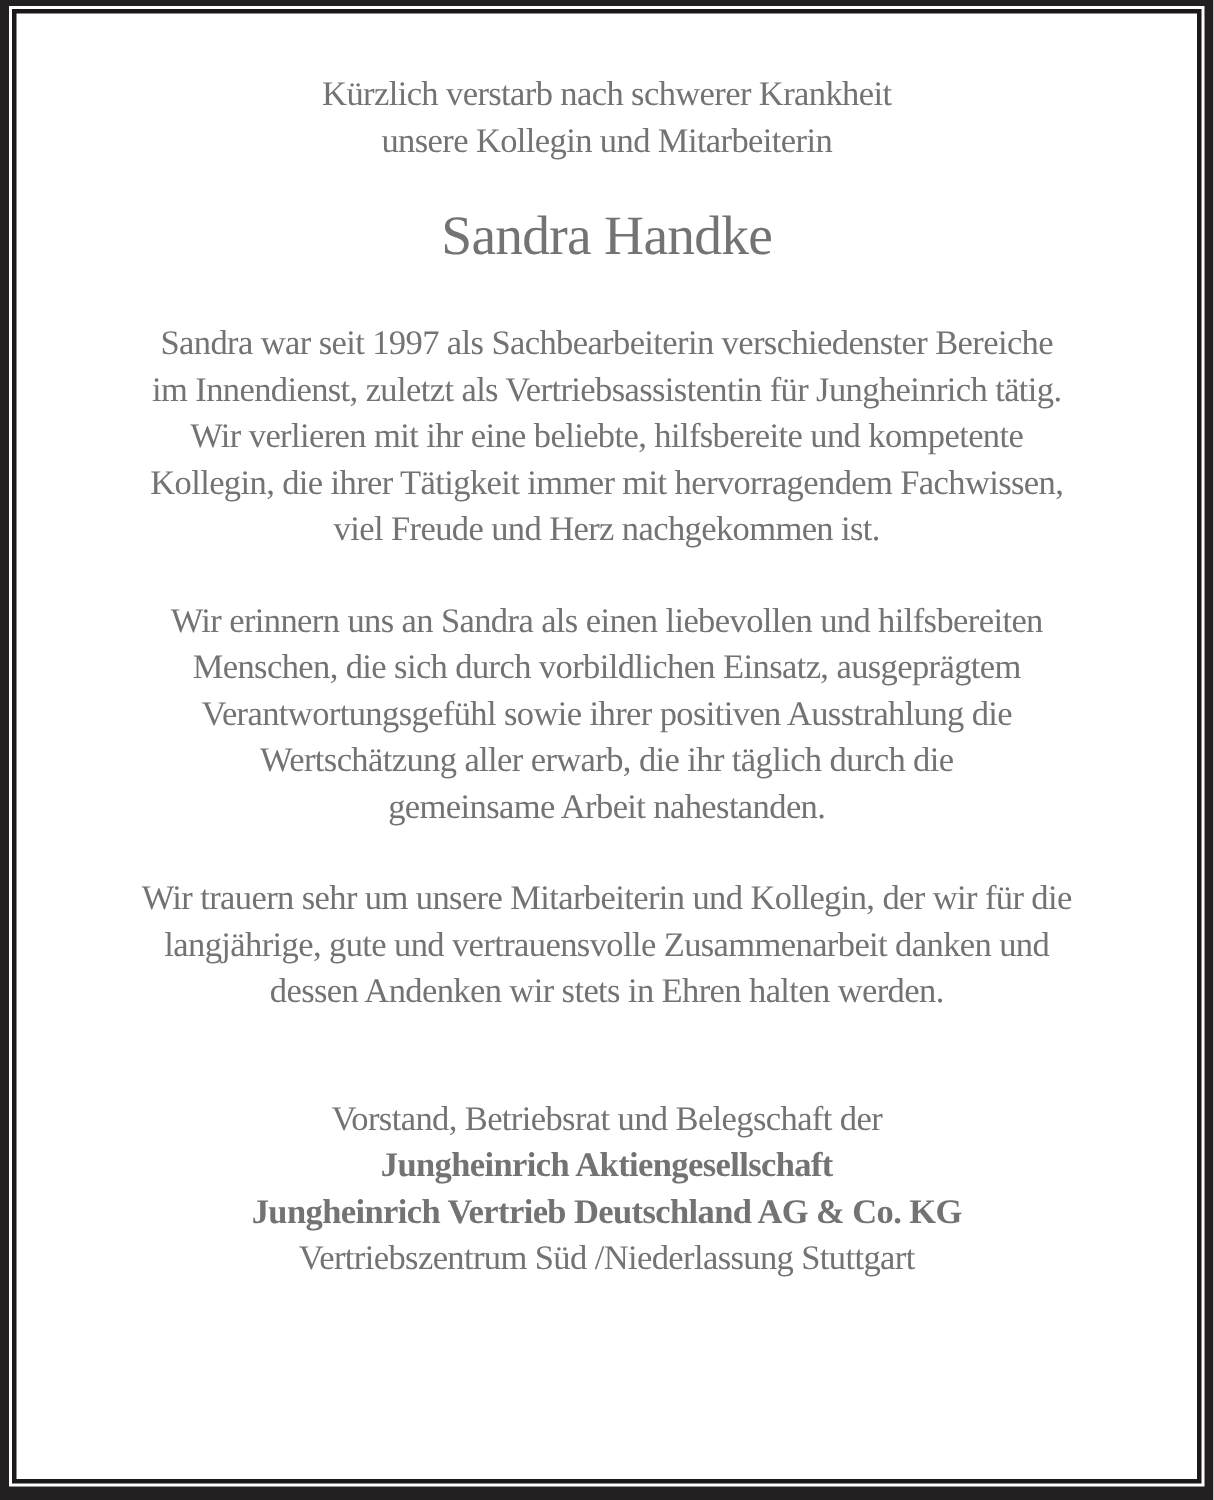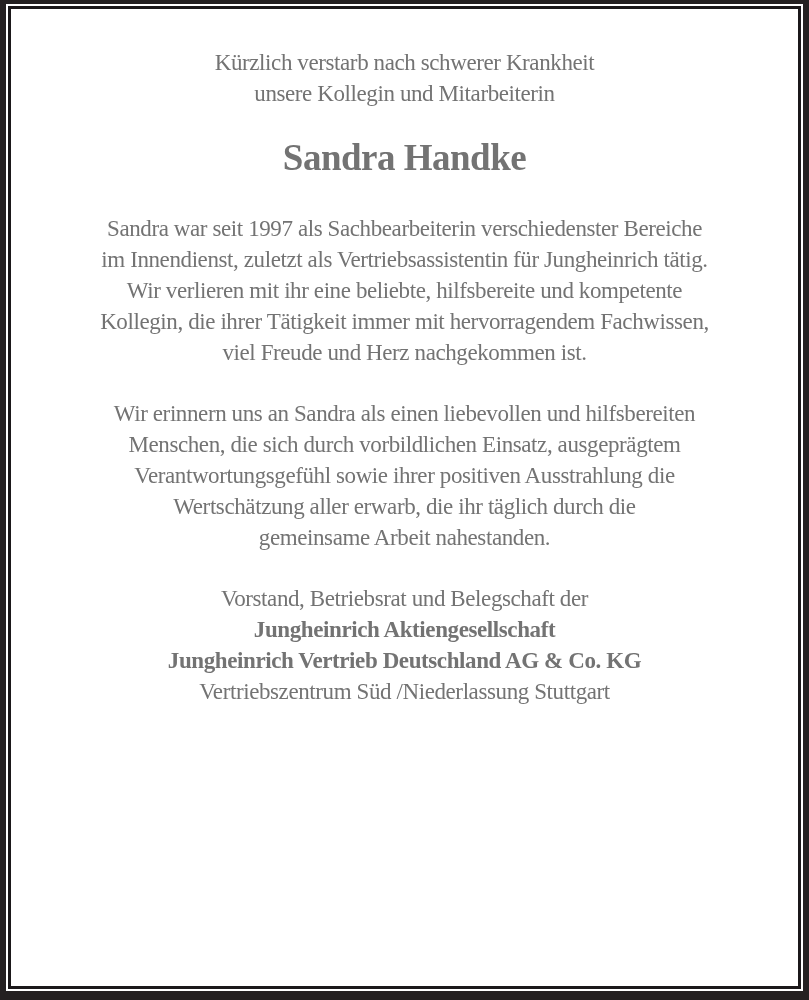--- a/index.html
+++ b/index.html
@@ -44,21 +44,21 @@
     line-height: 31px;
     letter-spacing: -0.4px;
     margin: 0;
   }
   .intro {
     margin: 0 0 0 0;
   }
   .deceased-name {
     font-size: 37px;
     line-height: 44px;
-    font-weight: bold;
+    font-weight: normal;
     letter-spacing: -0.5px;
     margin: 27px 0 33px 0;
   }
   .para {
     margin: 0 0 30px 0;
   }
   .para-last {
     margin: 0 0 54px 0;
   }
   .closing p {
@@ -87,20 +87,23 @@
 Kollegin, die ihrer Tätigkeit immer mit hervorragendem Fachwissen,
 viel Freude und Herz nachgekommen ist.</p>
 
         <p class="line-block para">Wir erinnern uns an Sandra als einen liebevollen und hilfsbereiten
 Menschen, die sich durch vorbildlichen Einsatz, ausgeprägtem
 Verantwortungsgefühl sowie ihrer positiven Ausstrahlung die
 Wertschätzung aller erwarb, die ihr täglich durch die
 gemeinsame Arbeit nahestanden.</p>
 
 
+        <p class="line-block para-last">Wir trauern sehr um unsere Mitarbeiterin und Kollegin, der wir für die
+langjährige, gute und vertrauensvolle Zusammenarbeit danken und
+dessen Andenken wir stets in Ehren halten werden.</p>
 
         <div class="closing">
           <p class="line-block">Vorstand, Betriebsrat und Belegschaft der</p>
           <p class="line-block bold-line">Jungheinrich Aktiengesellschaft</p>
           <p class="line-block bold-line">Jungheinrich Vertrieb Deutschland AG &amp; Co. KG</p>
           <p class="line-block">Vertriebszentrum Süd /Niederlassung Stuttgart</p>
         </div>
 
       </div>
     </div>

